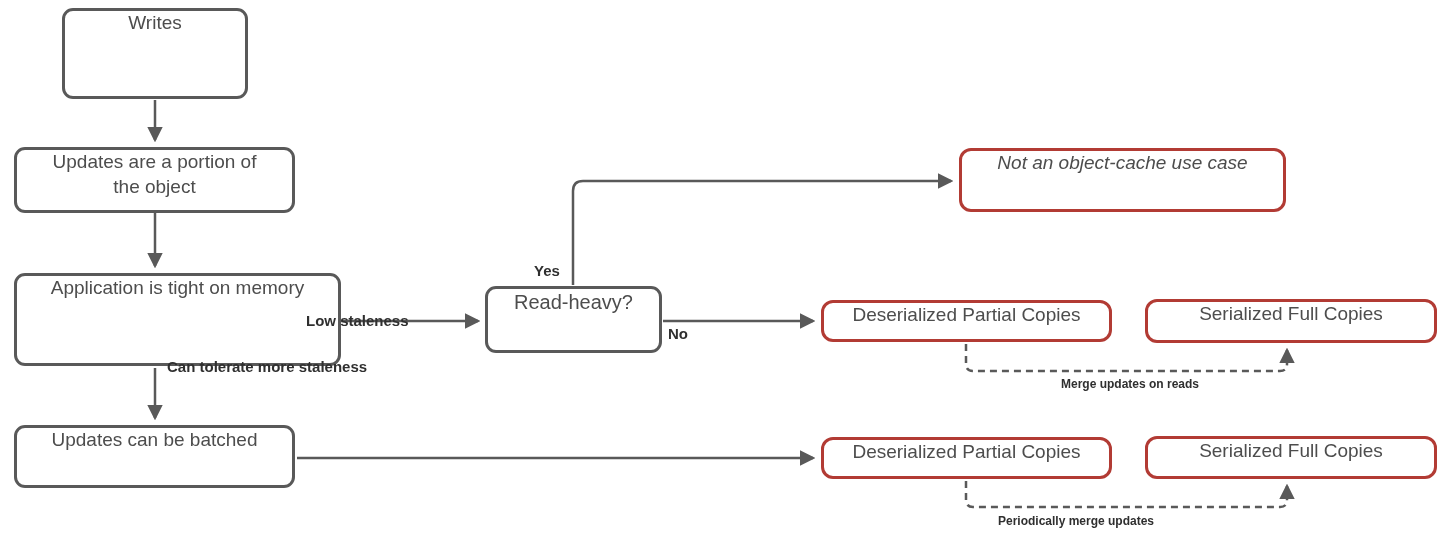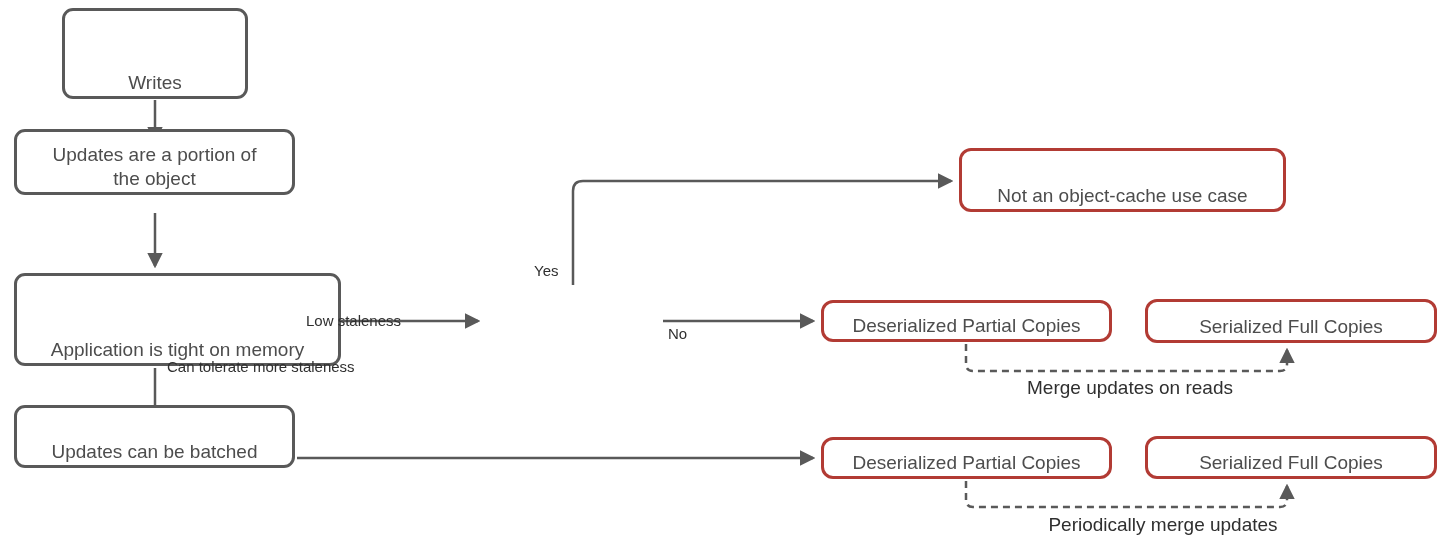--- a/index.html
+++ b/index.html
@@ -27,44 +27,44 @@
     stroke-width: 2.5;
   }
   .edge.dashed { stroke-dasharray: 7 5; }
   .arrowhead { fill: var(--connector); }
   .node {
     position: absolute;
     background: #fff;
     border: 3.5px solid var(--node-border);
     border-radius: 11px;
     display: flex;
-    align-items: flex-end;
+    align-items: flex-start;
     justify-content: center;
     text-align: center;
     color: var(--node-text);
     font-size: 19px;
     line-height: 1.3;
     padding: 0 20px;
   }
   .node.outcome {
     border: 3px solid var(--outcome-border);
     border-radius: 12px;
     padding: 0 8px;
     white-space: nowrap;
   }
-  .node.italic { }
+  .node.italic { font-style: italic; }
   .node.question { font-size: 20px; }
   .edge-label {
     position: absolute;
-    font-weight: normal;
+    font-weight: bold;
     font-size: 15px;
     color: var(--label-text);
     white-space: nowrap;
   }
-  .edge-label.merge { font-size: 19px; transform: translateX(-50%); }
+  .edge-label.merge { font-size: 12px; transform: translateX(-50%); }
 </style>
 </head>
 <body>
 
 <div class="canvas">
 
   <svg class="edges" width="1451" height="541" viewBox="0 0 1451 541">
     <defs>
       <marker id="arrow" viewBox="0 0 10 10" refX="8.5" refY="5" markerWidth="6.2" markerHeight="6.2" orient="auto-start-reverse">
         <path d="M0,0 L10,5 L0,10 Z" class="arrowhead"></path>
@@ -78,30 +78,33 @@
     <path class="edge" d="M155,368 L155,418" marker-end="url(#arrow)"></path>
     <path class="edge" d="M297,458 L813,458" marker-end="url(#arrow)"></path>
     <path class="edge dashed" d="M966,344 L966,364 Q966,371 973,371 L1280,371 Q1287,371 1287,364 L1287,350" marker-end="url(#arrow)"></path>
     <path class="edge dashed" d="M966,481 L966,500 Q966,507 973,507 L1280,507 Q1287,507 1287,500 L1287,486" marker-end="url(#arrow)"></path>
   </svg>
 
   <div class="node" style="left:62px; top:8px; width:186px; height:91px;">
     <span>Writes</span>
   </div>
 
-  <div class="node" style="left:14px; top:129px; width:281px; height:66px;">
+  <div class="node" style="left:14px; top:147px; width:281px; height:66px;">
     <span>Updates are a portion of the object</span>
   </div>
 
   <div class="node" style="left:14px; top:273px; width:327px; height:93px;">
     <span>Application is tight on memory</span>
   </div>
 
+  <div class="node question" style="left:485px; top:286px; width:177px; height:67px;">
+    <span>Read-heavy?</span>
+  </div>
 
-  <div class="node" style="left:14px; top:405px; width:281px; height:63px;">
+  <div class="node" style="left:14px; top:425px; width:281px; height:63px;">
     <span>Updates can be batched</span>
   </div>
 
   <div class="node outcome italic" style="left:959px; top:148px; width:327px; height:64px;">
     <span>Not an object-cache use case</span>
   </div>
 
   <div class="node outcome" style="left:821px; top:300px; width:291px; height:42px;">
     <span>Deserialized Partial Copies</span>
   </div>
@@ -121,15 +124,15 @@
   <div class="edge-label" style="left:306px; top:312px;">Low staleness</div>
 
   <div class="edge-label" style="left:534px; top:262px;">Yes</div>
 
   <div class="edge-label" style="left:668px; top:325px;text-align:right;">No</div>
 
   <div class="edge-label" style="left:167px; top:358px;">Can tolerate more staleness</div>
 
   <div class="edge-label merge" style="left:1130px; top:377px;">Merge updates on reads</div>
 
-  <div class="edge-label merge" style="left:1163px; top:514px;">Periodically merge updates</div>
+  <div class="edge-label merge" style="left:1076px; top:514px;">Periodically merge updates</div>
 
 </div>
 
 </body></html>

